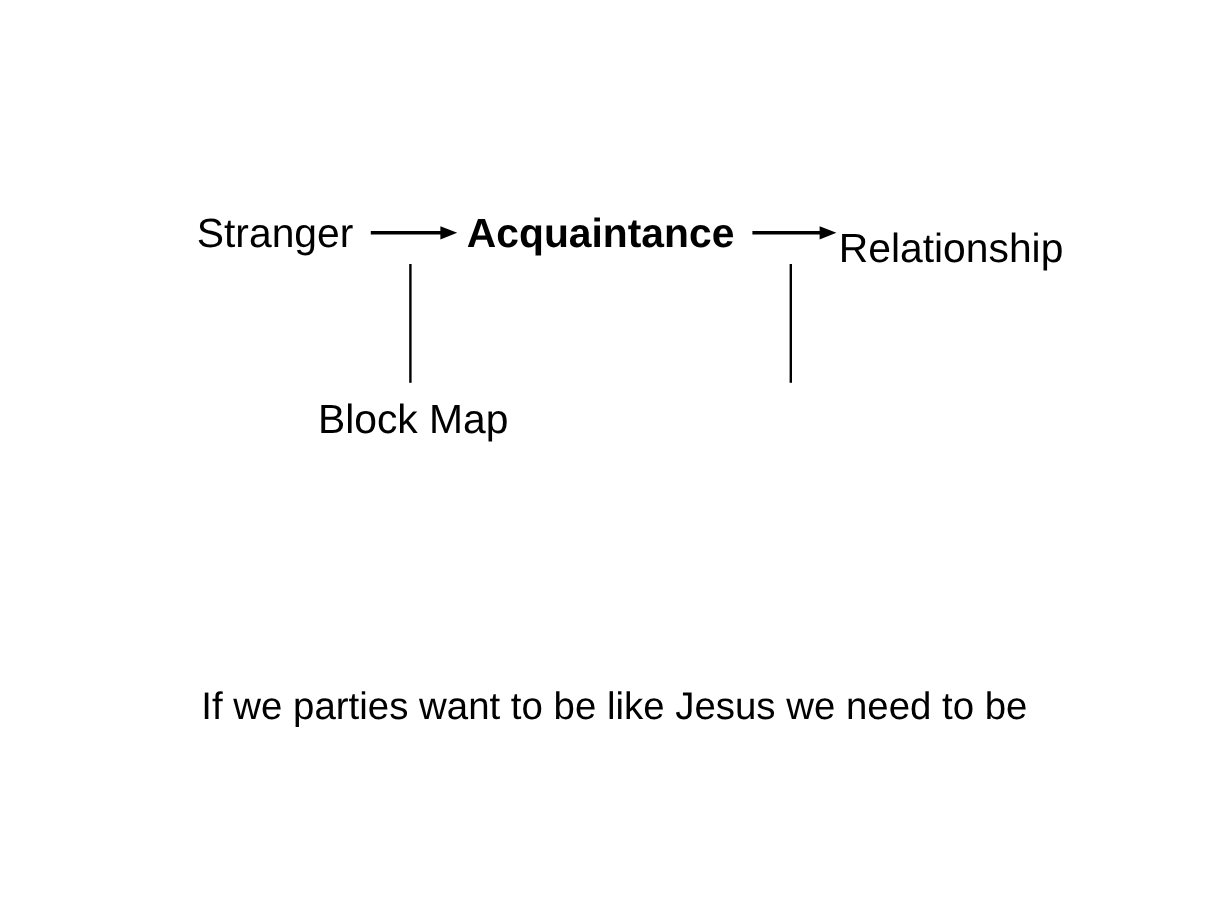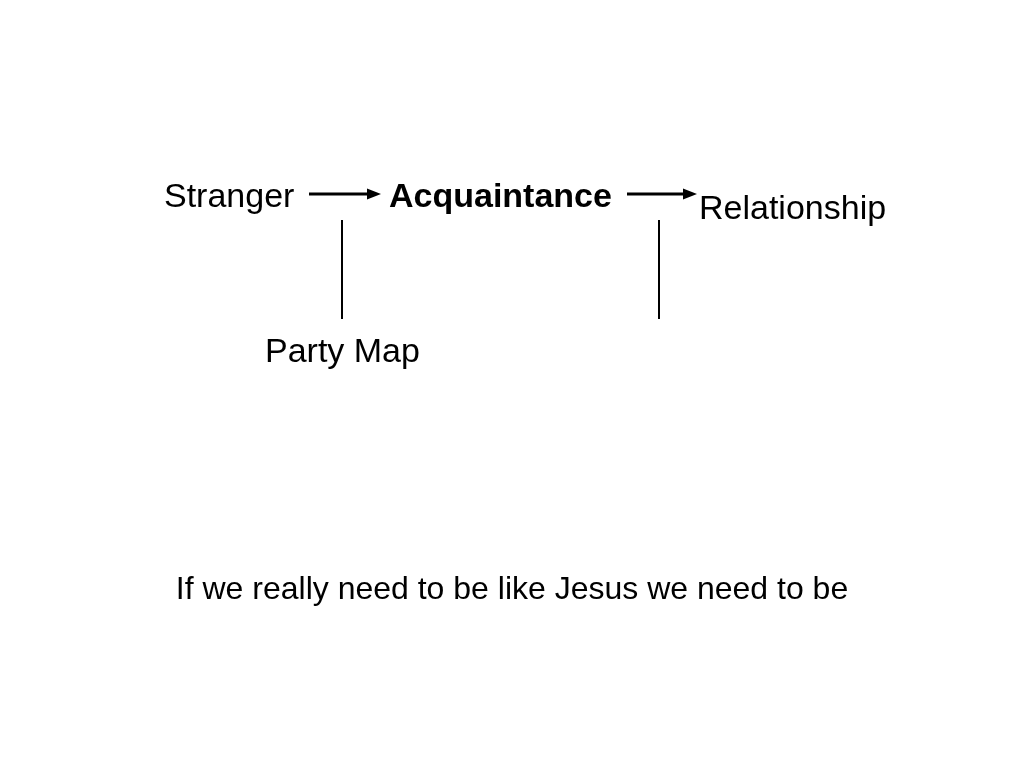--- a/index.html
+++ b/index.html
@@ -89,20 +89,20 @@
 
   <svg class="arrow" id="arrow-acquaintance-relationship" width="70" height="20" viewBox="0 0 70 20">
     <line x1="0" y1="10" x2="58" y2="10" stroke="#000000" stroke-width="3"></line>
     <polygon points="56,4.5 70,10 56,15.5" fill="#000000"></polygon>
   </svg>
 
   <div class="connector" id="connector-acquaintance-blockmap"></div>
 
   <div class="connector" id="connector-relationship-blockparty"></div>
 
-  <div class="node" id="node-block-map">Party Map</div>
+  <div class="node" id="node-block-map">Block Map</div>
 
 
   <div id="caption">
-    <span class="cap-line">If we really need to be like Jesus we need to be</span>
+    <span class="cap-line">If we parties want to be like Jesus we need to be</span>
   </div>
 
 </div>
 
 </body></html>

